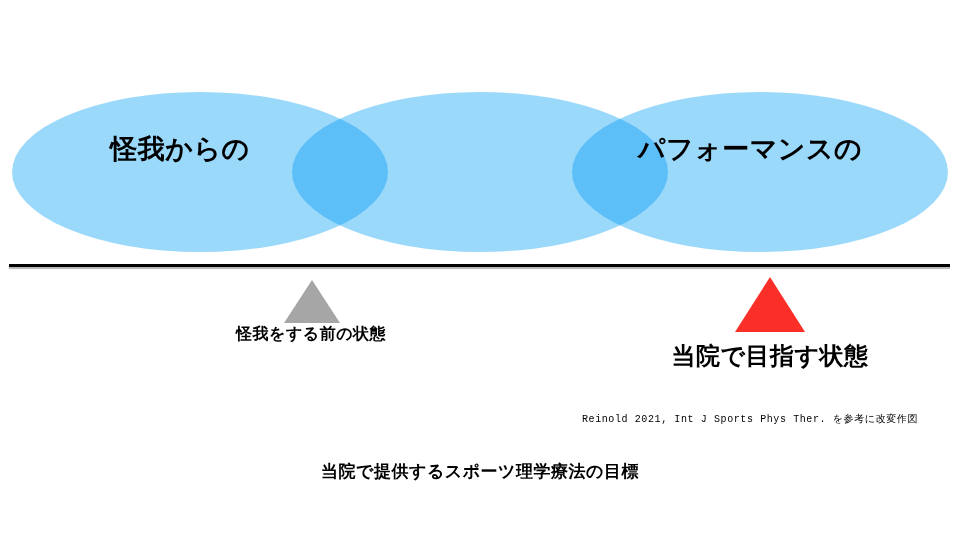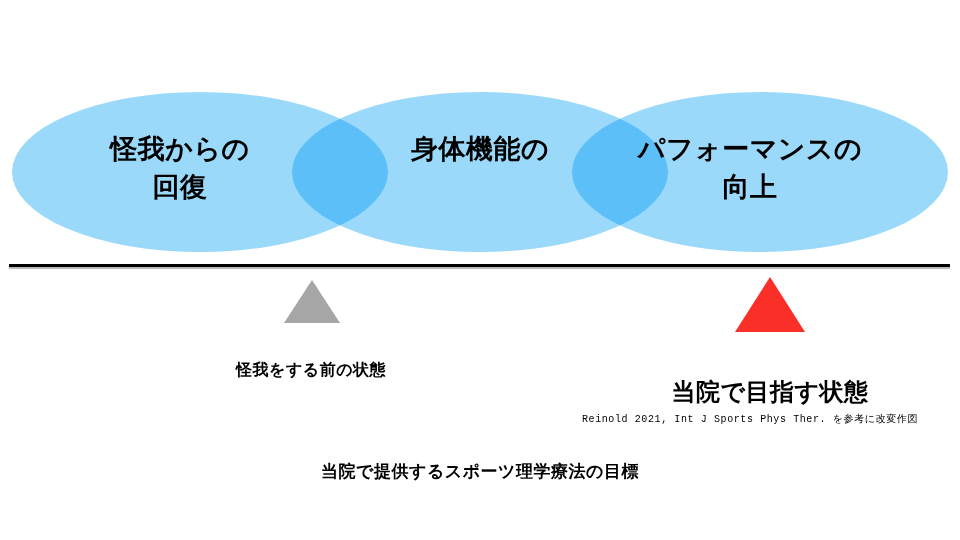--- a/index.html
+++ b/index.html
@@ -71,21 +71,20 @@
   }
 
   .state-label {
     position: absolute;
     text-align: center;
     font-family: "Liberation Serif", "DejaVu Serif", serif;
     font-weight: bold;
     color: #000000;
     white-space: nowrap;
     z-index: 6;
-    margin-top: 36px;
   }
   #label-pre-injury {
     left: 161px;
     top: 324px;
     width: 300px;
     font-size: 16px;
     letter-spacing: 0.5px;
   }
   #label-target-state {
     left: 620px;
@@ -149,30 +148,27 @@
     <g clip-path="url(#clip-left)">
       <ellipse cx="480" cy="172" rx="188" ry="80" fill="#5cbff8"></ellipse>
     </g>
     <g clip-path="url(#clip-mid)">
       <ellipse cx="760" cy="172" rx="188" ry="80" fill="#5cbff8"></ellipse>
     </g>
   </svg>
 
   <div class="circle-label" id="label-recovery">
     <div>怪我からの</div>
-    <div>回復</div>
   </div>
 
   <div class="circle-label" id="label-function">
-    <div>身体機能の</div>
   </div>
 
   <div class="circle-label" id="label-performance">
     <div>パフォーマンスの</div>
-    <div>向上</div>
   </div>
 
   <div id="baseline"></div>
 
   <div class="tri" id="triangle-gray"></div>
   <div class="tri" id="triangle-red"></div>
 
   <div class="state-label" id="label-pre-injury">怪我をする前の状態</div>
 
   <div class="state-label" id="label-target-state">当院で目指す状態</div>

